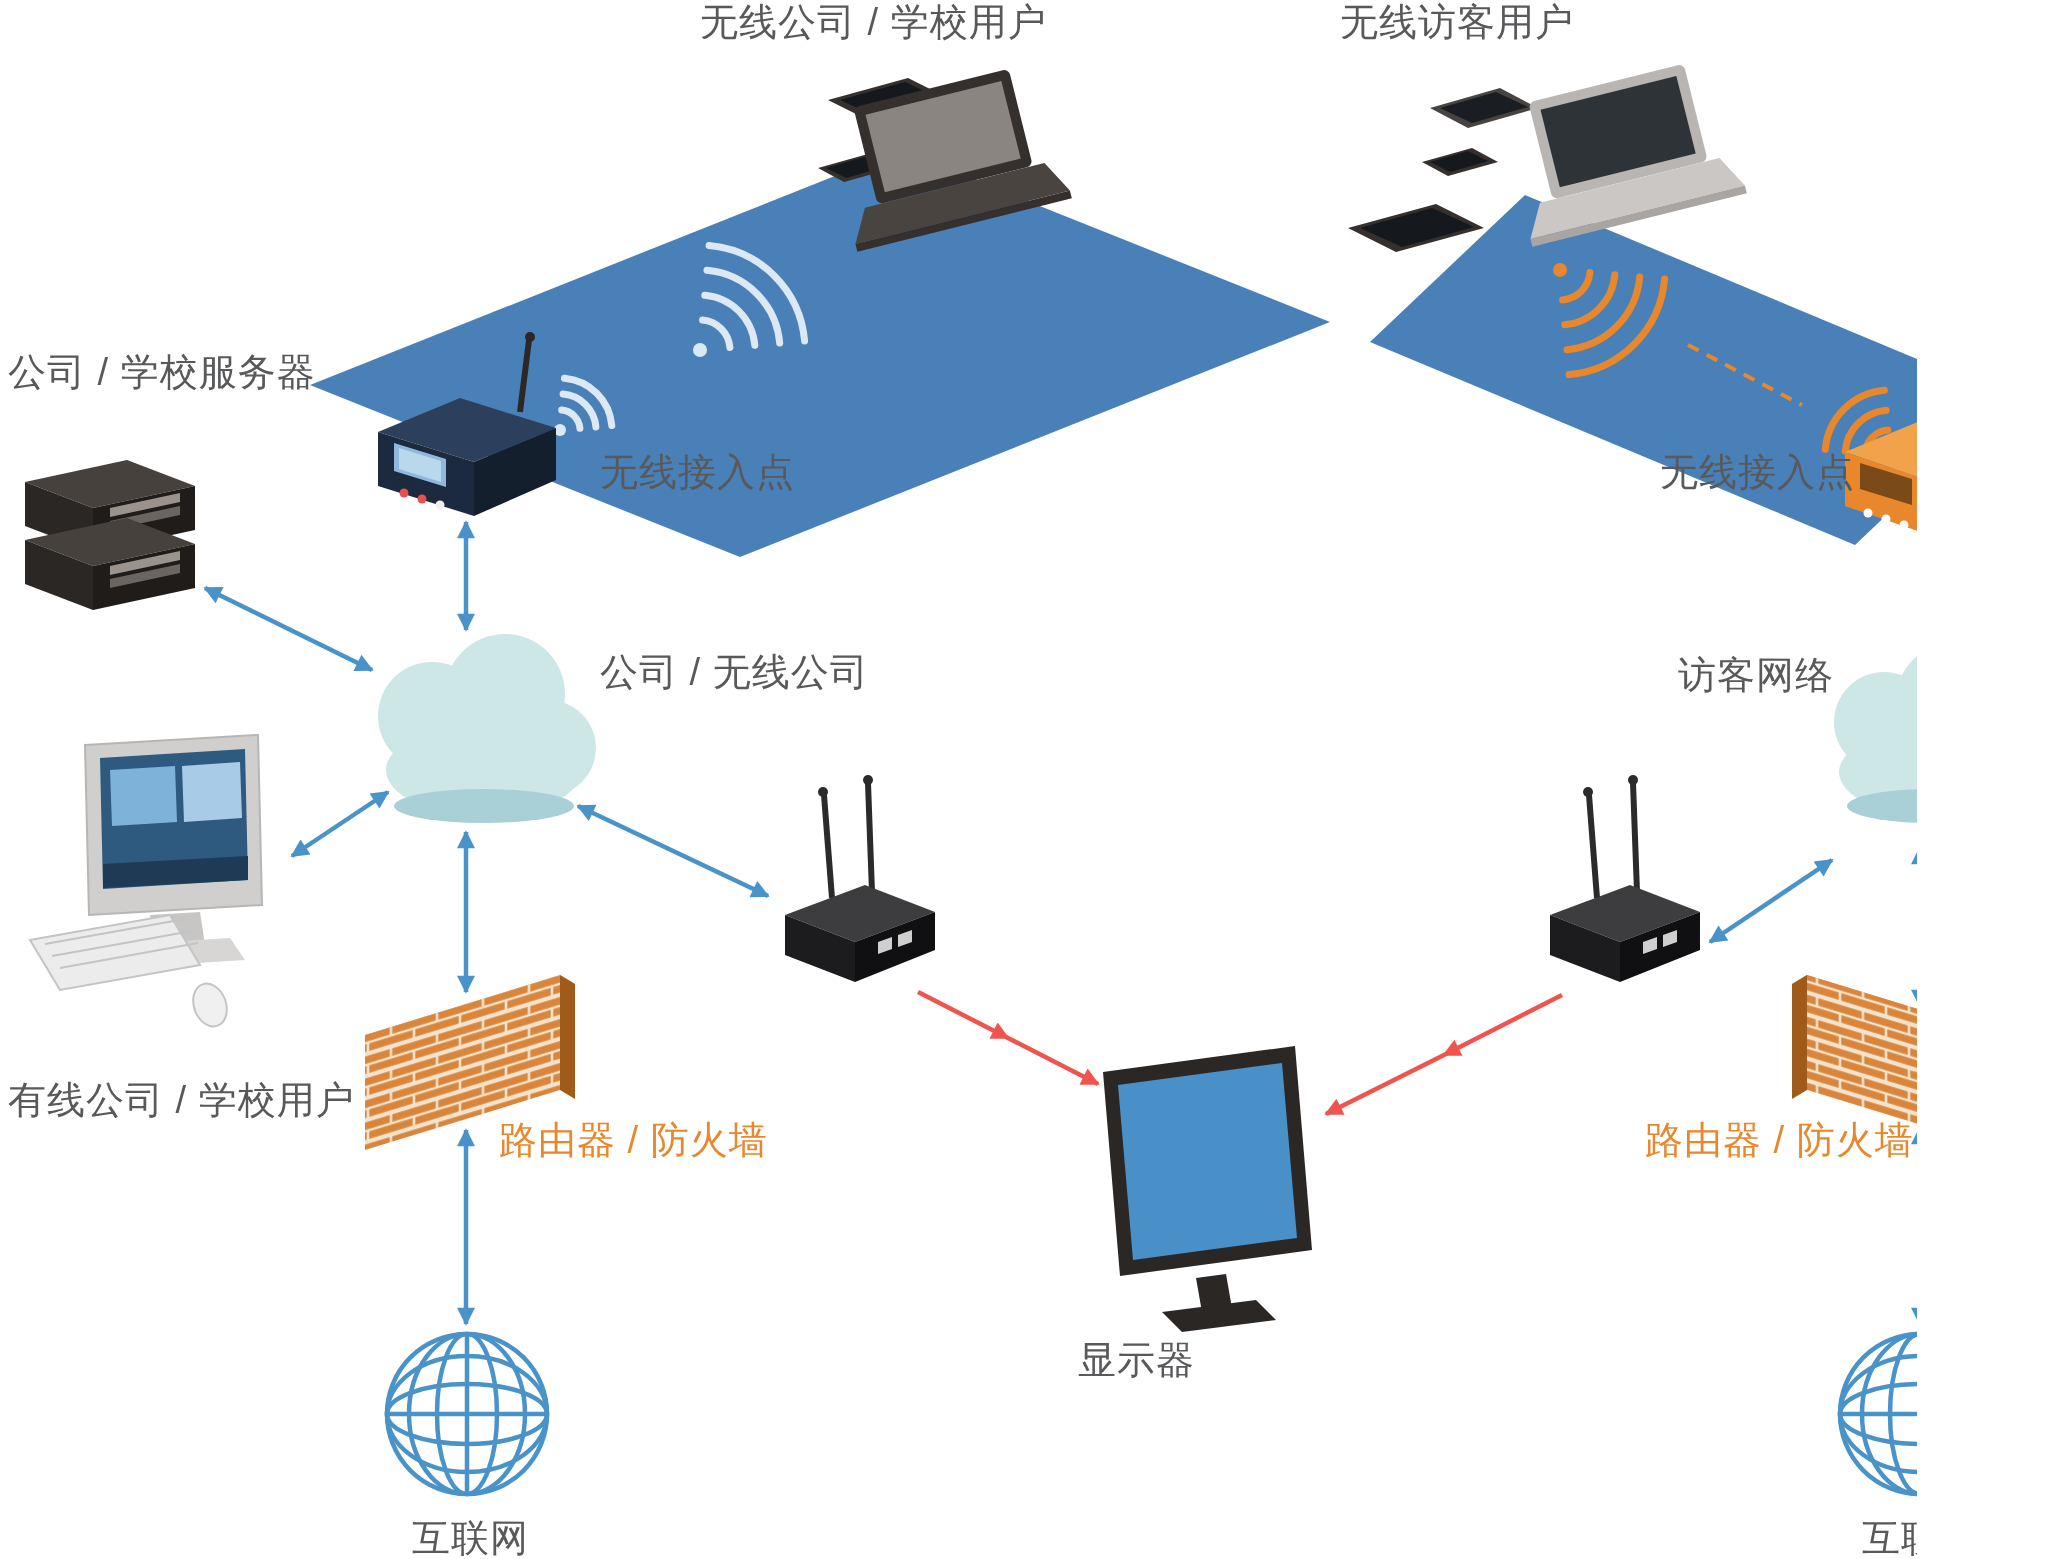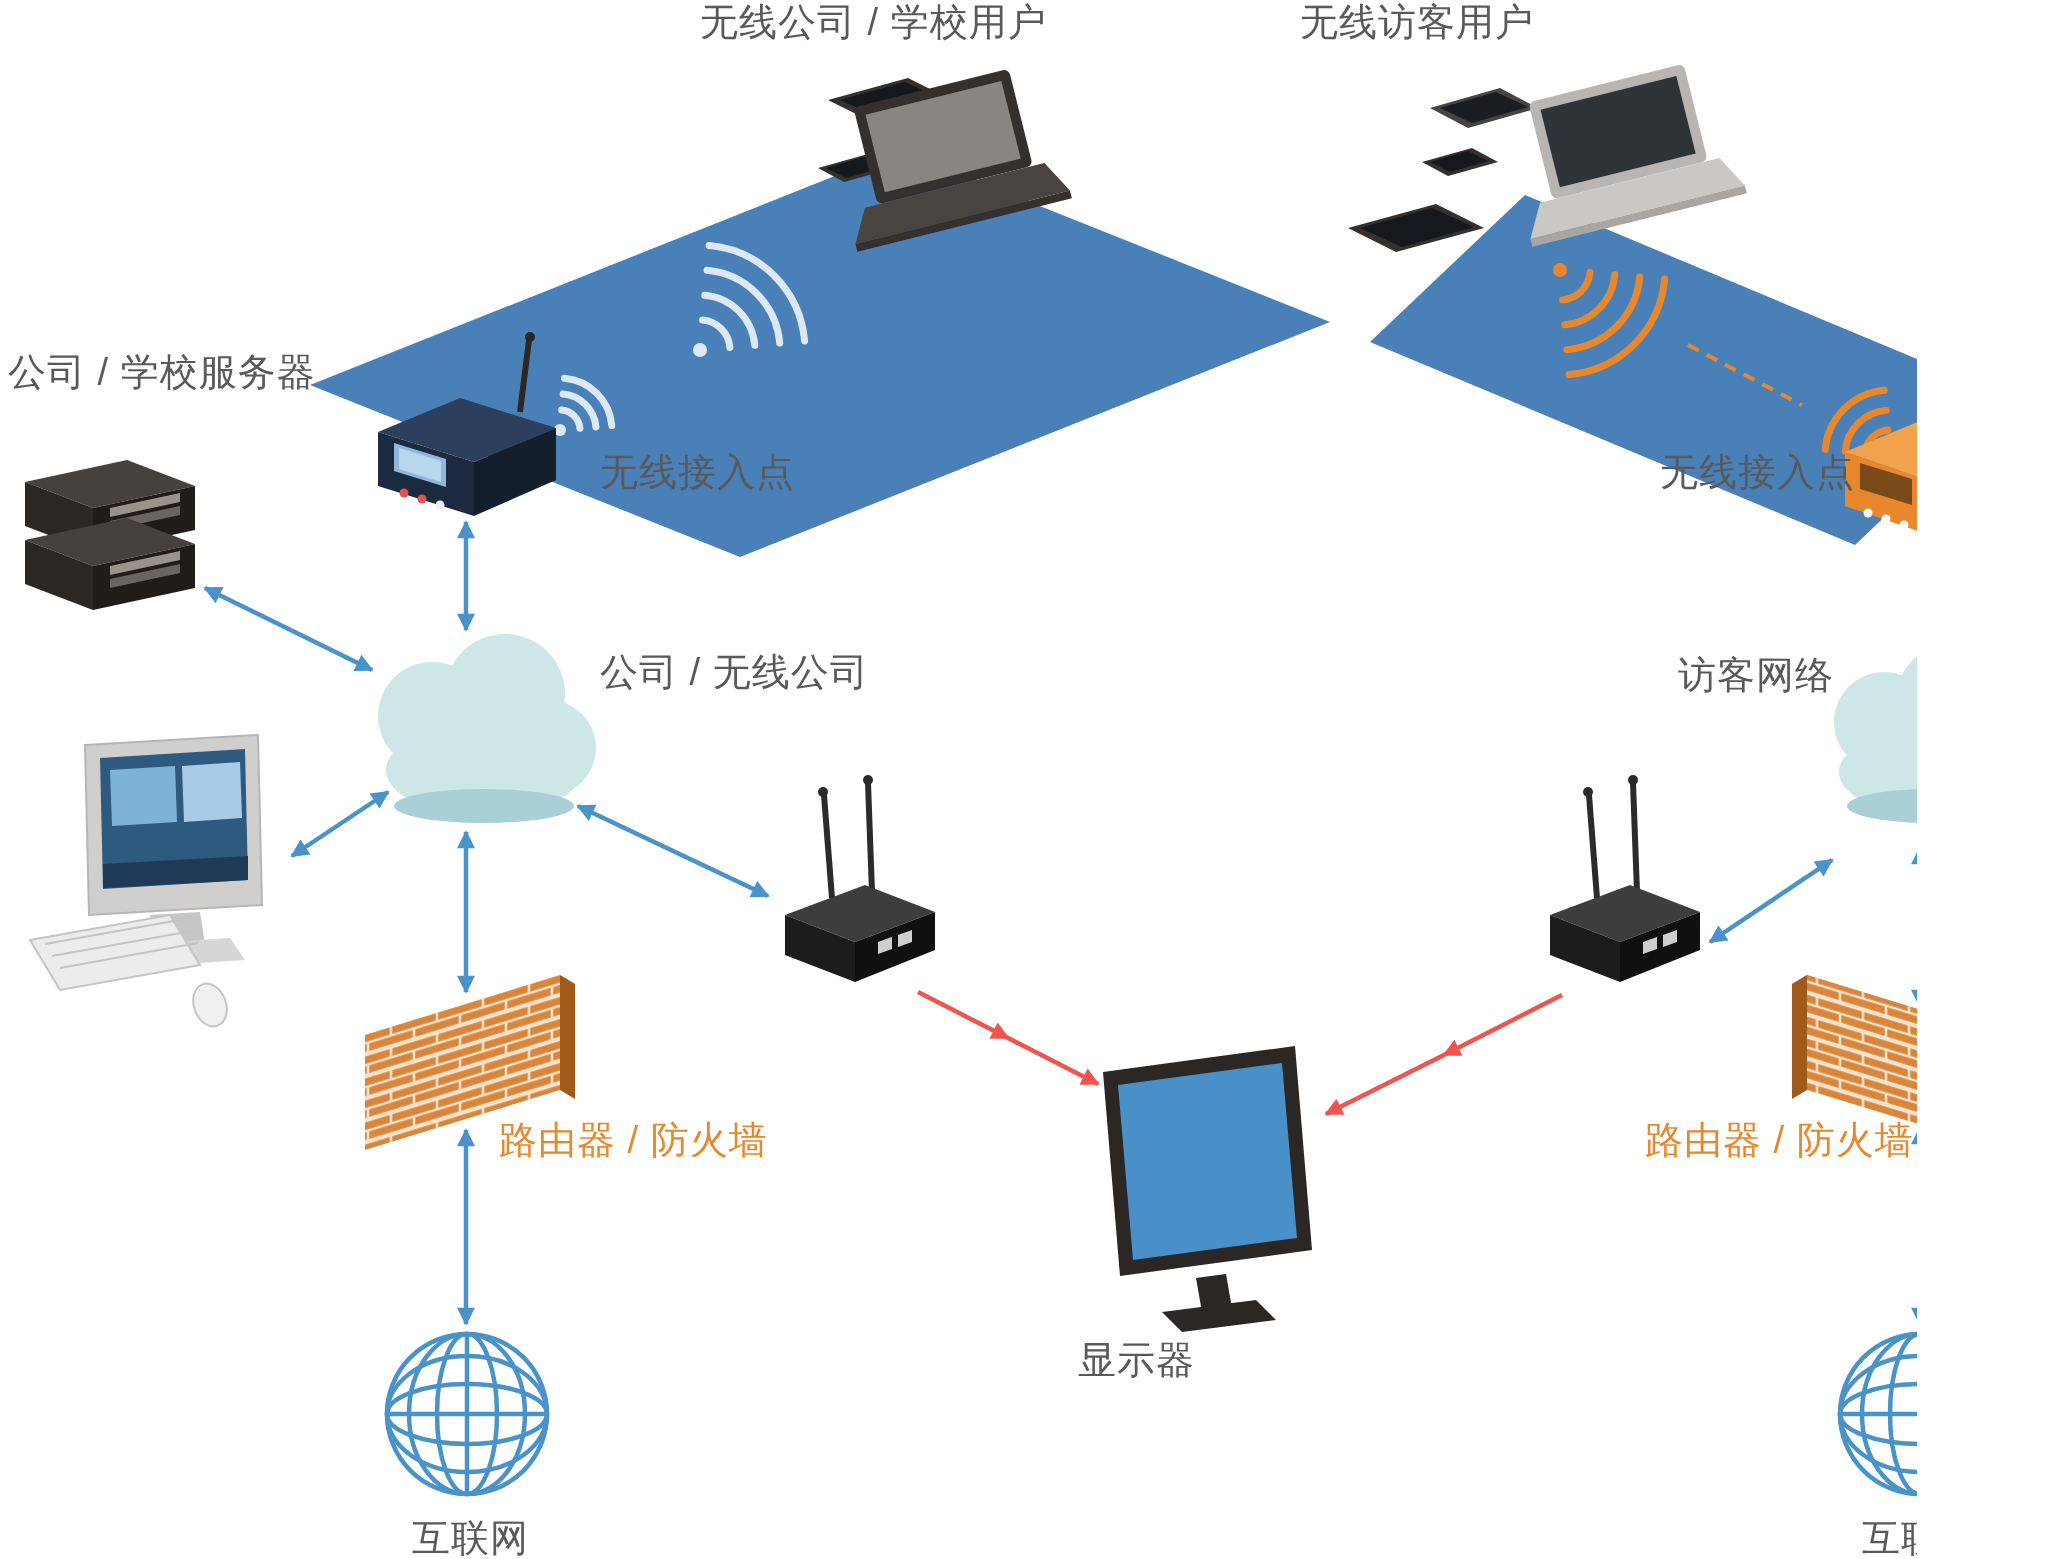--- a/index.html
+++ b/index.html
@@ -269,25 +269,26 @@
 
   <g>
     <polygon points="1103,1072 1295,1046 1312,1250 1120,1276" fill="#2b2724"></polygon>
     <polygon points="1118,1085 1282,1063 1297,1238 1133,1260" fill="#4a90c8"></polygon>
     <polygon points="1196,1278 1226,1274 1233,1314 1203,1318" fill="#2b2724"></polygon>
     <polygon points="1162,1312 1256,1300 1276,1320 1182,1332" fill="#2b2724"></polygon>
   </g>
 </svg>
 
 <div class="lbl" style="left:700px;top:2px;">无线公司 / 学校用户</div>
-<div class="lbl" style="left:1300px;top:2px;">无线访客用户</div>
+<div class="lbl" style="left:1340px;top:2px;">无线访客用户</div>
 <div class="lbl" style="left:8px;top:352px;">公司 / 学校服务器</div>
 <div class="lbl" style="left:600px;top:452px;">无线接入点</div>
 <div class="lbl" style="left:1660px;top:452px;">无线接入点</div>
 <div class="lbl" style="left:600px;top:652px;">公司 / 无线公司</div>
 <div class="lbl" style="left:1678px;top:655px;">访客网络</div>
+<div class="lbl" style="left:8px;top:1080px;">有线公司 / 学校用户</div>
 <div class="lbl lbl-orange" style="left:499px;top:1120px;">路由器 / 防火墙</div>
 <div class="lbl lbl-orange" style="left:1645px;top:1120px;">路由器 / 防火墙</div>
 <div class="lbl" style="left:1078px;top:1340px;">显示器</div>
 <div class="lbl" style="left:412px;top:1518px;">互联网</div>
 <div class="lbl" style="left:1862px;top:1518px;">互联网</div>
 
 </div>
 
 </body></html>

